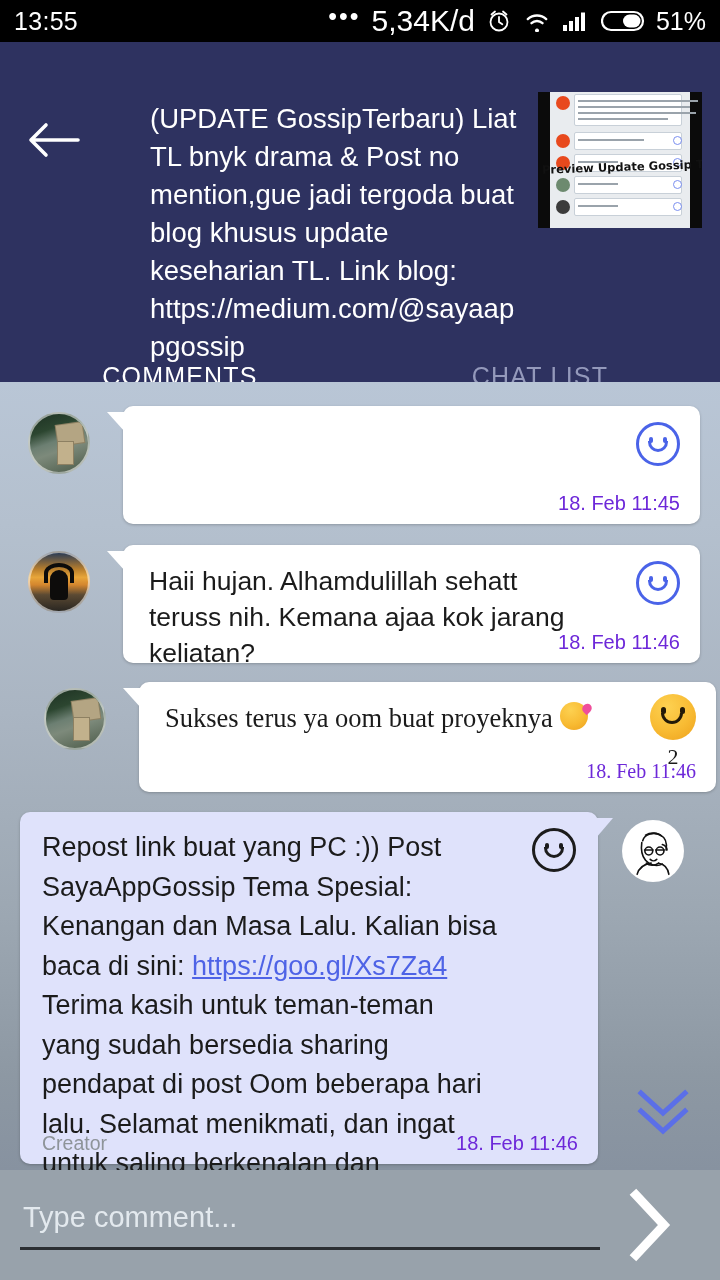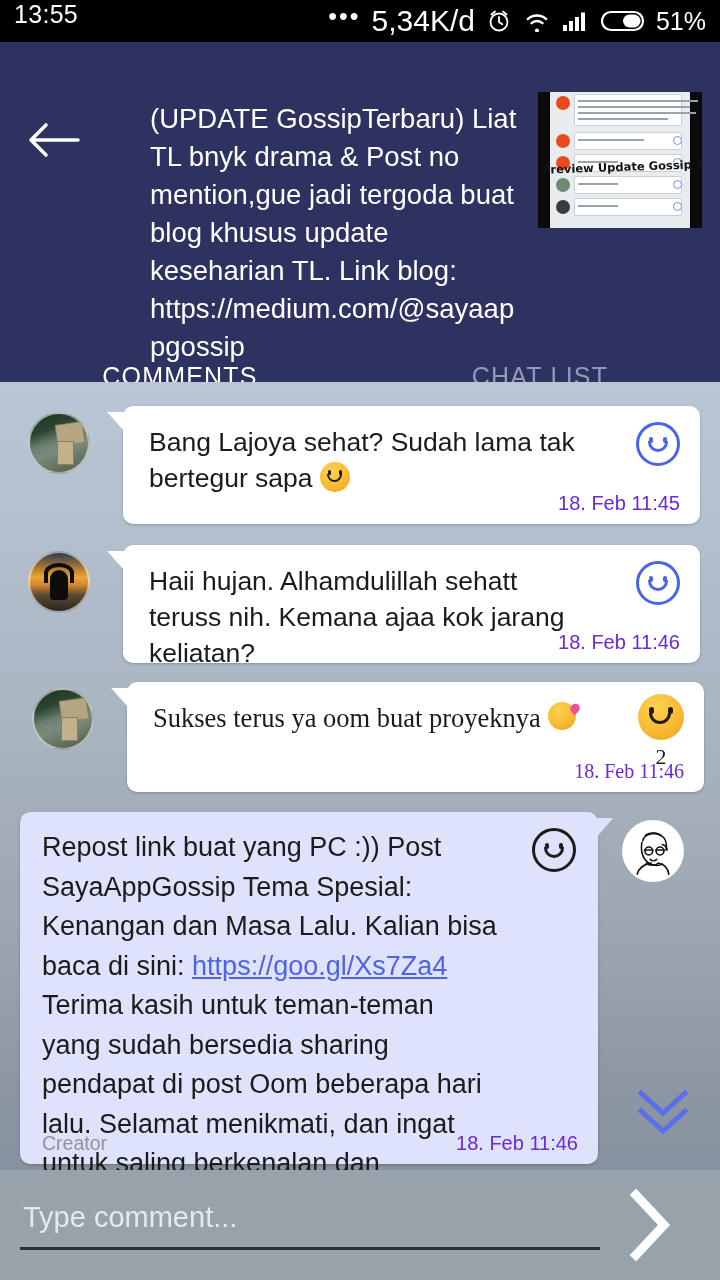--- a/index.html
+++ b/index.html
@@ -8,21 +8,21 @@
     font-family:"Liberation Sans", sans-serif;
     overflow:hidden;
     background:#000;
   }
   #app { position:relative; width:720px; height:1280px; overflow:hidden; }
 
   
   .statusbar{
     position:absolute; top:0; left:0; width:720px; height:42px;
     background:#000; color:#fff;
-    display:flex; padding:0 14px;
+    display:flex; align-items:center; padding:0 14px;
   }
   .sb-clock{ font-size:25px; letter-spacing:.3px; }
   .sb-right{ margin-left:auto; display:flex; align-items:center; gap:11px; }
   .sb-dots{ font-size:25px; letter-spacing:2px; line-height:10px; position:relative; top:-5px;}
   .sb-rate{ font-size:30px; }
   .sb-ico{ display:block; }
   .sb-batt-txt{ font-size:25px; }
 
   
   .header{
@@ -286,21 +286,20 @@
       <div class="tab active">COMMENTS</div>
       <div class="tab inactive">CHAT LIST</div>
     </div>
   </div>
 
   <div class="chat">
 
     <div class="msg" style="left:0; top:16px;">
       <div class="avatar av-danbo" style="left:28px; top:14px;"></div>
       <div class="bubble left" style="left:123px; top:8px; width:577px; height:118px;">
-        <div class="bub-text" style="width:480px;"><span>Bang Lajoya sehat? Sudah lama tak bertegur sapa </span><span class="emoji-inline"><i class="e l"></i><i class="e r"></i><i class="m"></i></span></div>
         <div class="react-outline" style="right:20px; top:16px;">
           <span class="eye l"></span>
             <span class="eye r"></span>
             <span class="mouth"></span>
         </div>
         <div class="bub-time">18. Feb 11:45</div>
       </div>
     </div>
 
     <div class="msg" style="left:0; top:155px;">
@@ -309,21 +308,21 @@
         <div class="bub-text" style="width:495px;">Haii hujan. Alhamdulillah sehatt teruss nih. Kemana ajaa kok jarang keliatan?</div>
         <div class="react-outline" style="right:20px; top:16px;">
           <span class="eye l"></span>
             <span class="eye r"></span>
             <span class="mouth"></span>
         </div>
         <div class="bub-time">18. Feb 11:46</div>
       </div>
     </div>
 
-    <div class="msg" style="left:4px; top:292px;font-family:Liberation Serif, serif;">
+    <div class="msg" style="left:16px; top:292px;font-family:Liberation Serif, serif;">
       <div class="avatar av-danbo" style="left:28px; top:14px;"></div>
       <div class="bubble left" style="left:123px; top:8px; width:577px; height:110px;">
         <div class="bub-text" style="width:490px;"><span>Sukses terus ya oom buat proyeknya </span><span class="emoji-kiss"><i class="face"></i><i class="heart"></i></span></div>
         <div class="react-filled" style="right:20px; top:12px;">
           <span class="eye l"></span>
             <span class="eye r"></span>
             <span class="mouth"></span>
         </div>
         <div class="react-count" style="right:20px; top:62px;">2</div>
         <div class="bub-time">18. Feb 11:46</div>

